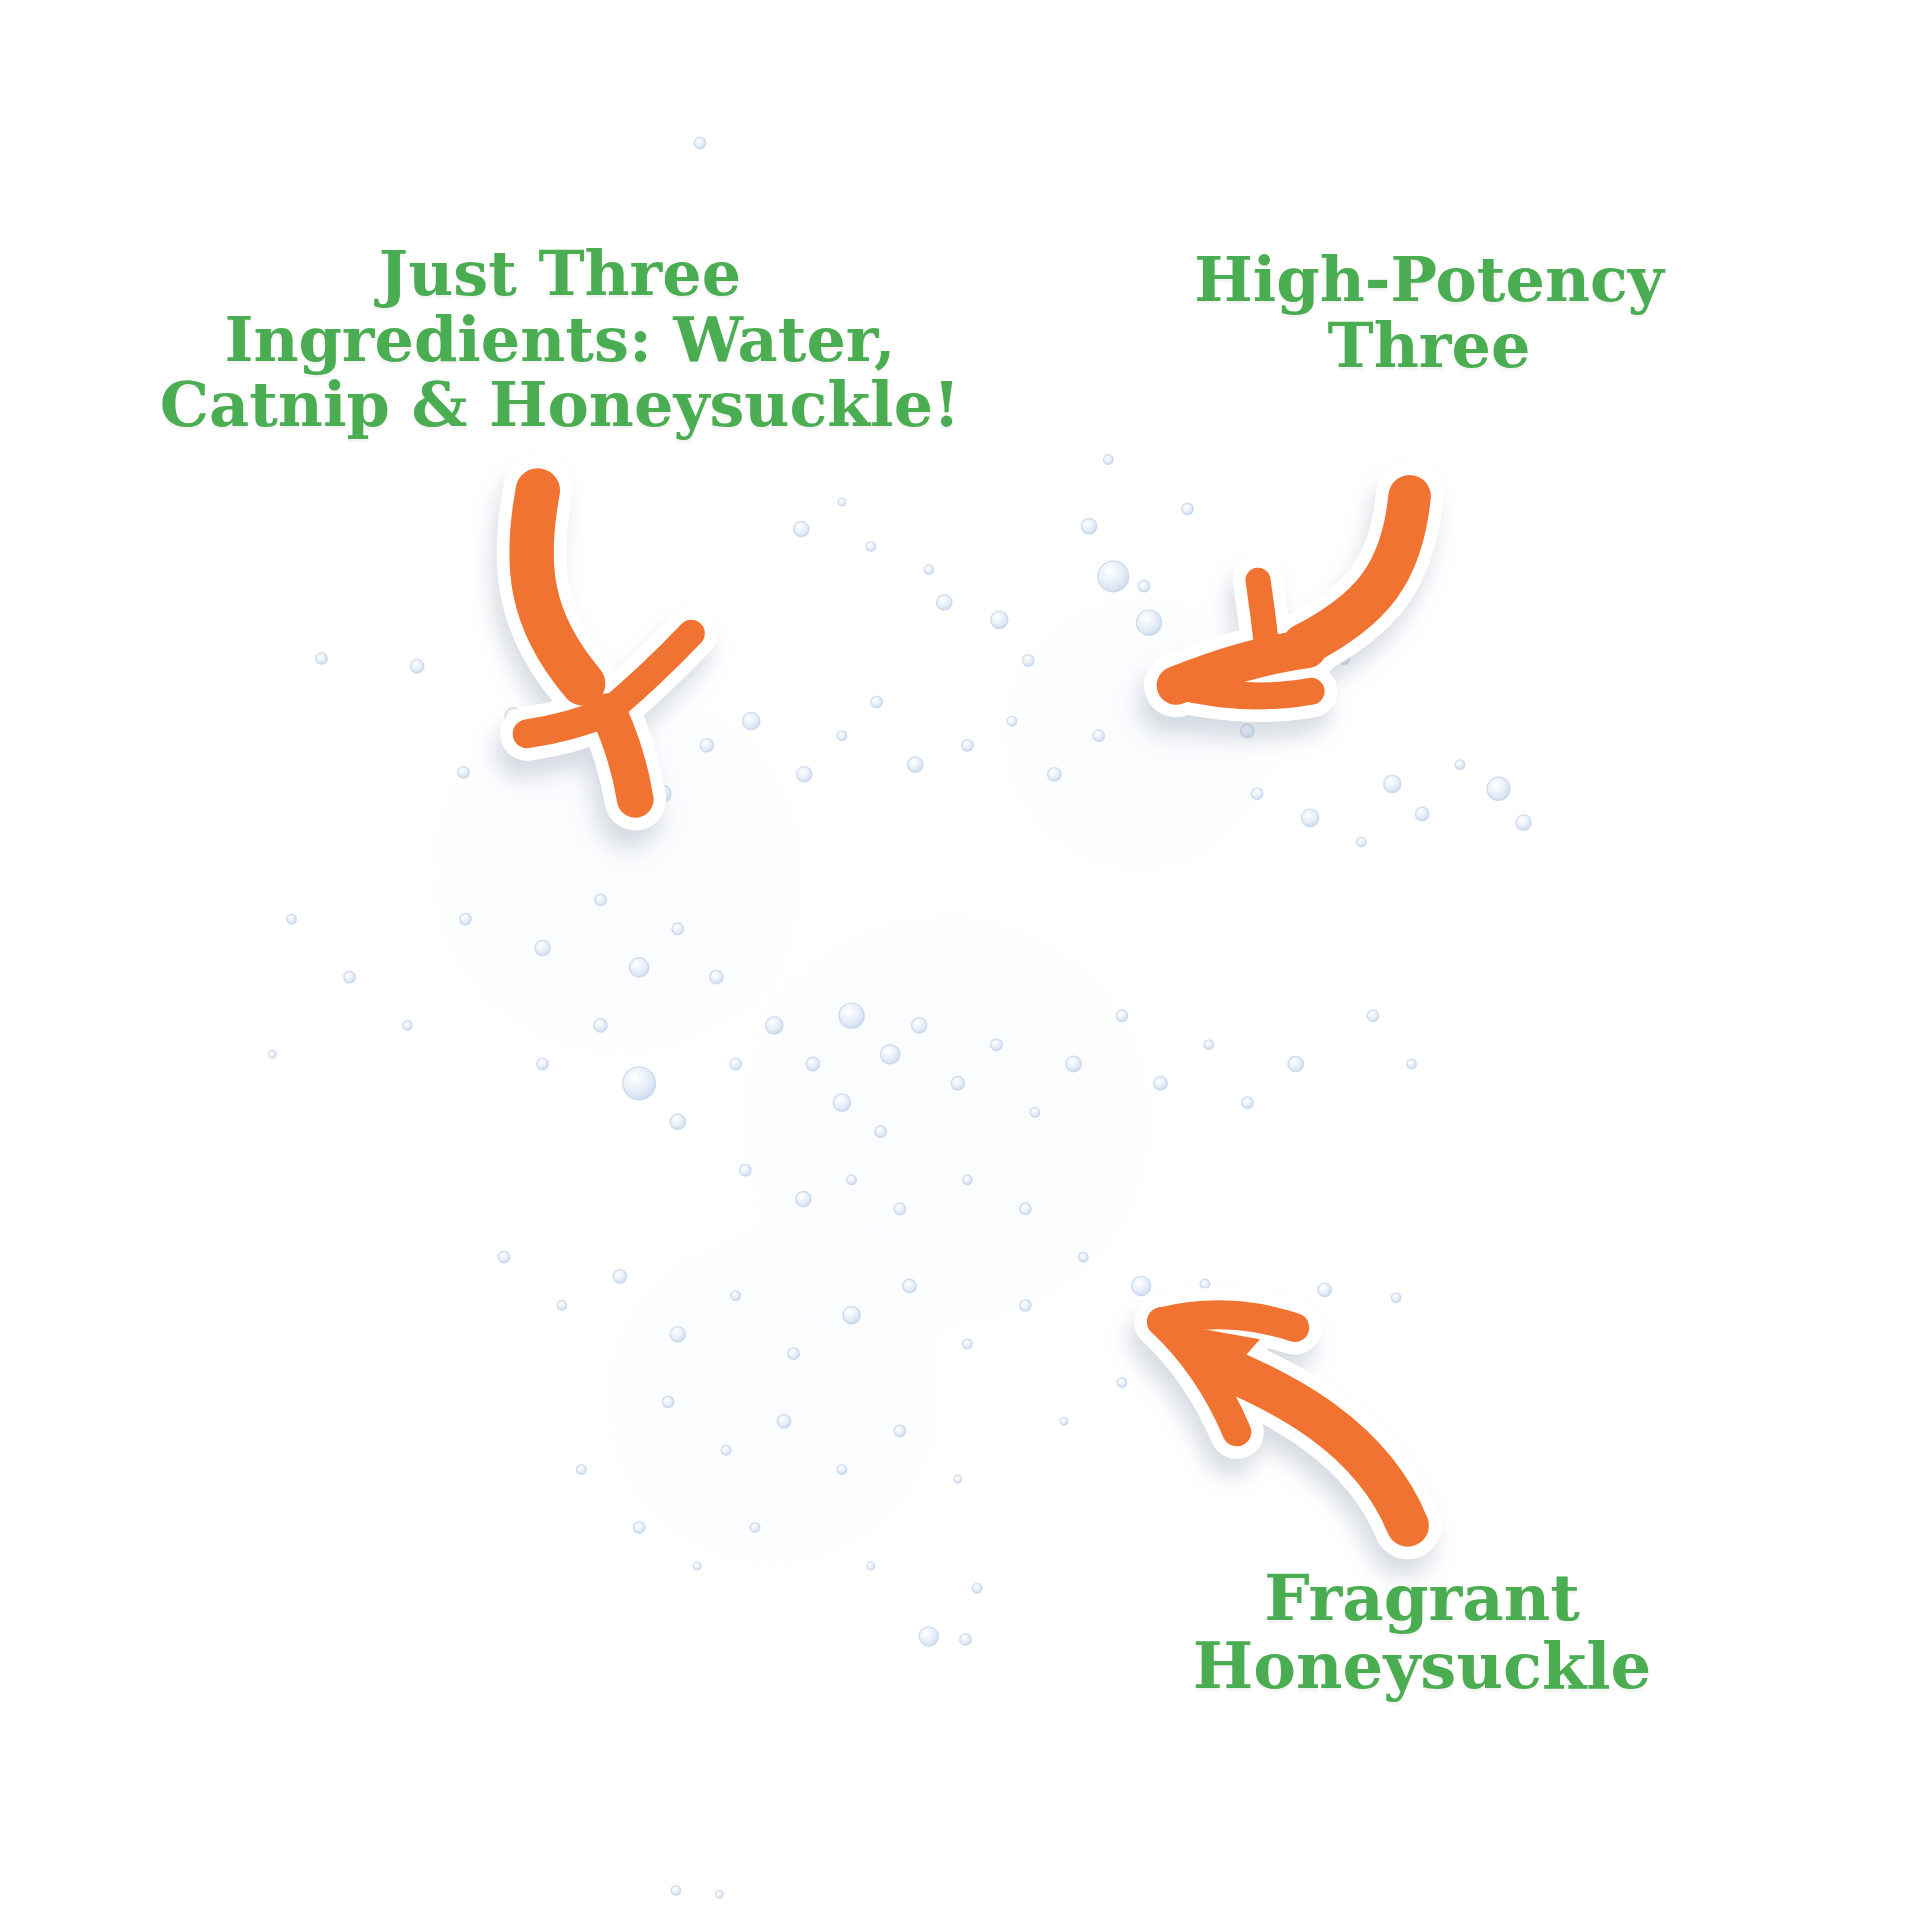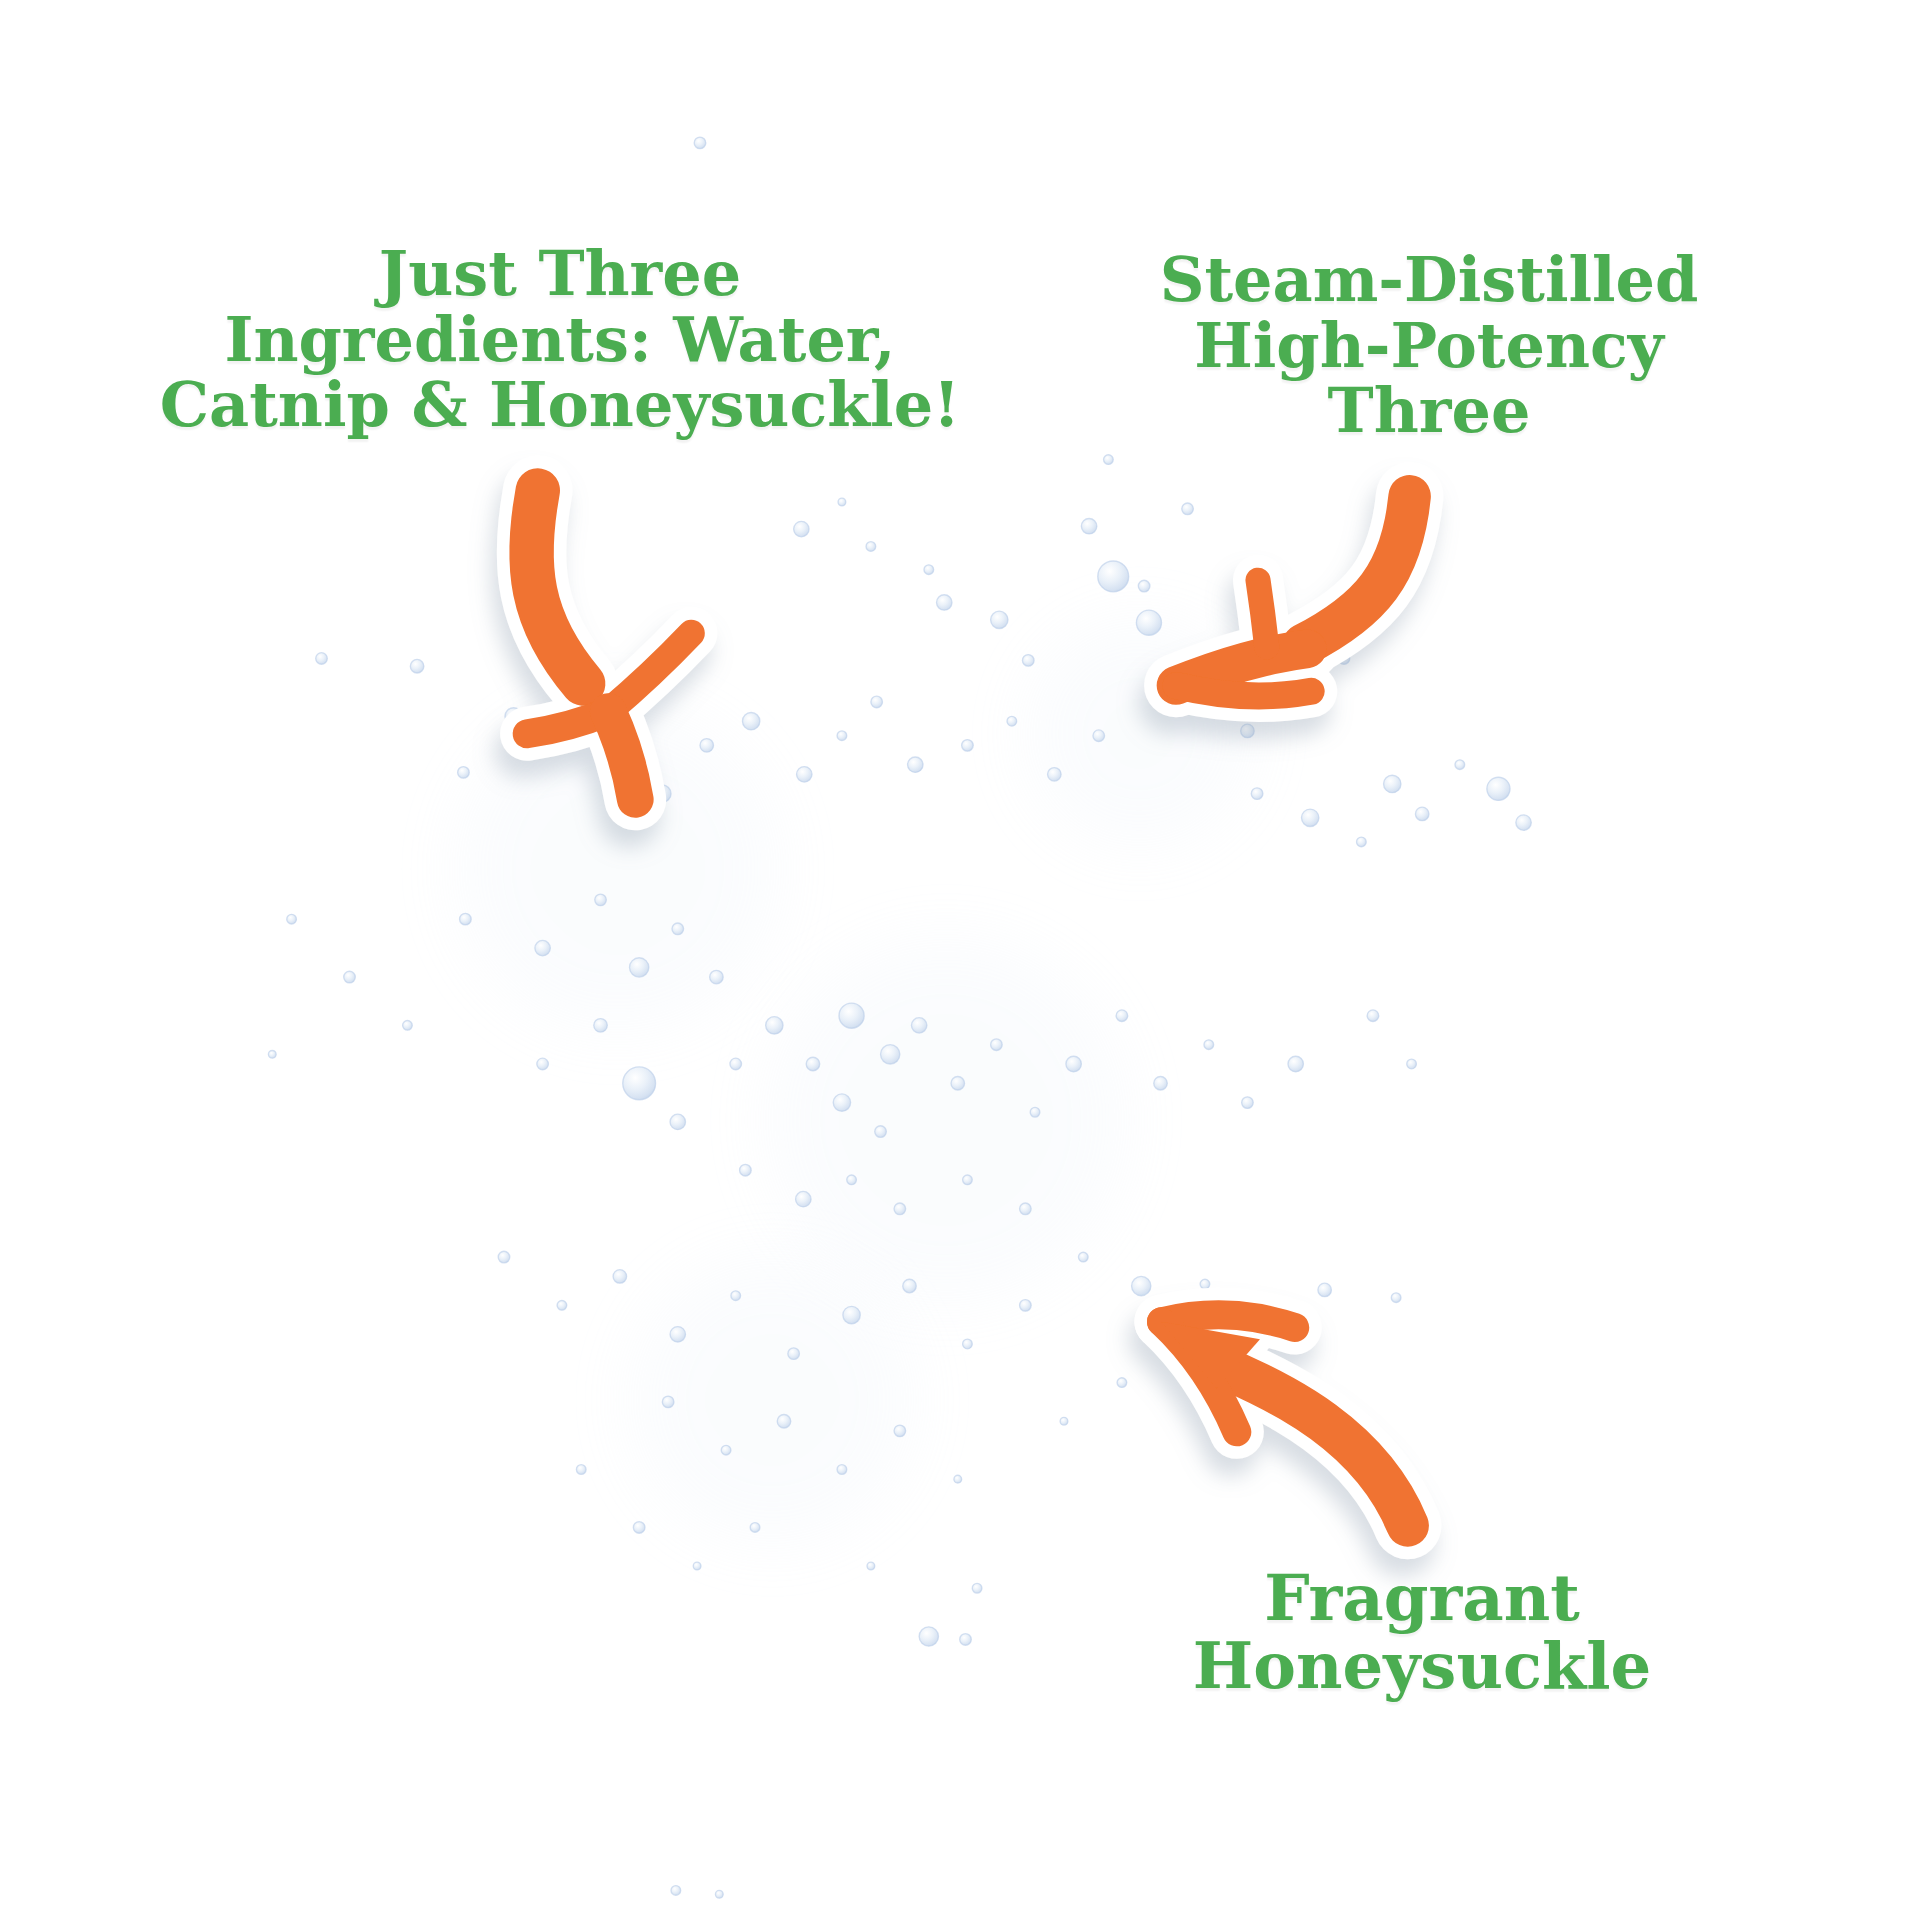--- a/index.html
+++ b/index.html
@@ -226,21 +226,20 @@
     </g>
   </svg>
 
   <div class="callout callout-ingredients">
     <div>Just Three</div>
     <div>Ingredients: Water,</div>
     <div>Catnip &amp; Honeysuckle!</div>
   </div>
 
   <div class="callout callout-catnip">
-    <div>Steam-Distilled</div>
     <div>High-Potency</div>
     <div>Three</div>
   </div>
 
   <div class="callout callout-honeysuckle">
     <div>Fragrant</div>
     <div>Honeysuckle</div>
   </div>
 
 </div>

